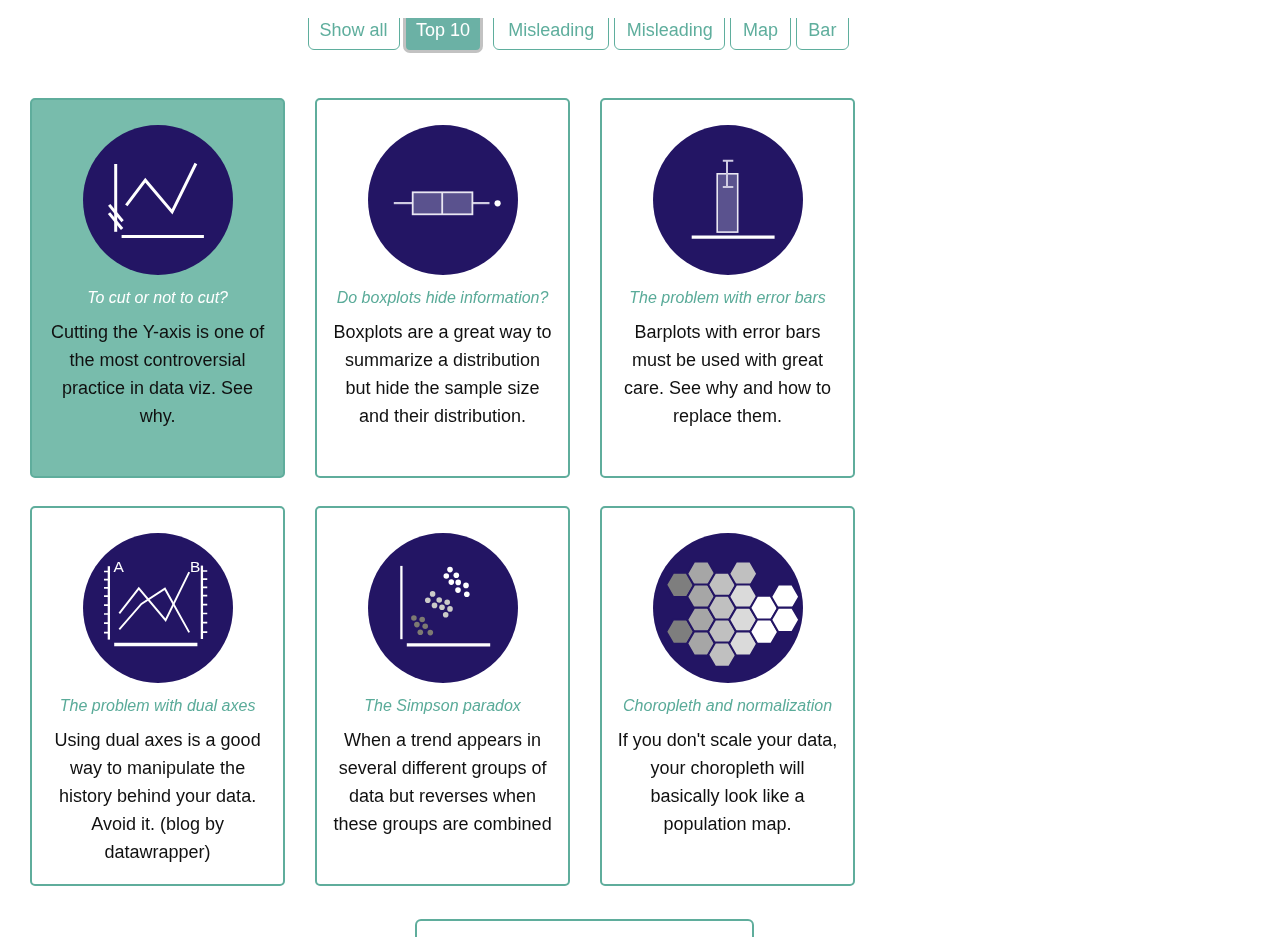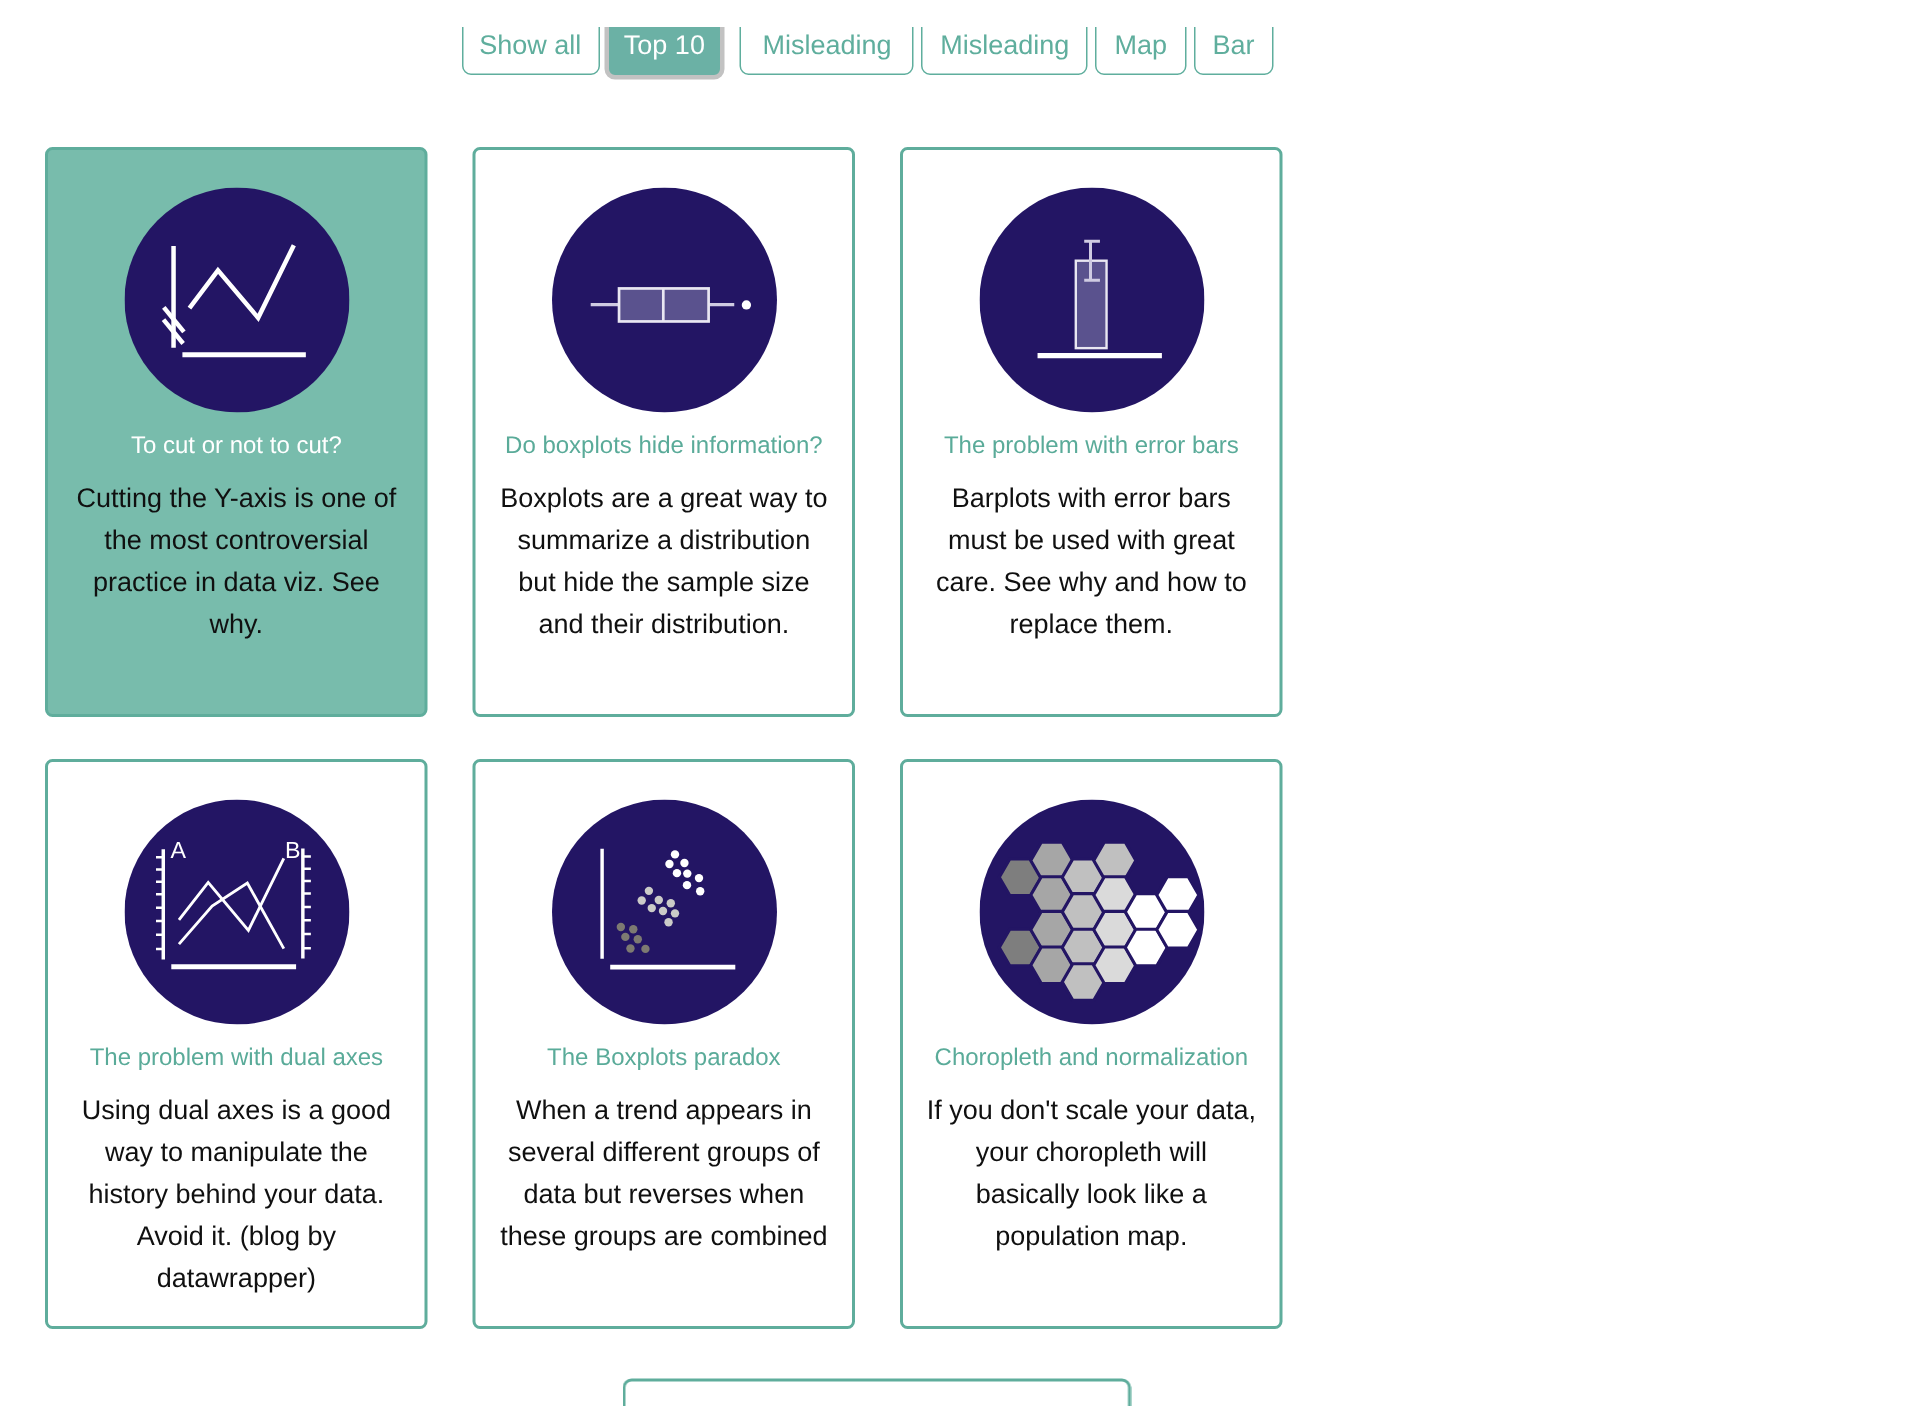--- a/index.html
+++ b/index.html
@@ -22,21 +22,21 @@
 .fbtn:nth-child(5){padding-left:11.65px;padding-right:11.65px;}
 .fbtn:nth-child(6){padding-left:11.7px;padding-right:11.7px;}
 
 
 .grid{position:absolute;left:30.2px;top:98px;width:1110px;}
 .row{display:flex;gap:30.2px;margin-bottom:28px;}
 .card{box-sizing:border-box;width:254.8px;height:380px;border:2.5px solid #5fad9c;border-radius:5px;
   background:#fff;padding:24.6px 13.8px 0;}
 .card.sel{background:#78bcac;}
 .iconwrap{display:flex;justify-content:center;height:150px;}
-.cardtitle{text-align:center;color:#5aab99;font-size:16px;line-height:24px;margin:11px 0 0;}
+.cardtitle{text-align:center;color:#5aab99;font-size:16px;line-height:24px;margin:11px 0 0;font-style:italic;}
 .card.sel .cardtitle{color:#ffffff;}
 .carddesc{text-align:center;color:#101010;font-size:18px;line-height:28px;margin:8px 0 0;}
 
 
 .botbox{position:absolute;left:415px;top:918.8px;width:339px;height:70px;box-sizing:border-box;
   border:2.5px solid #5fad9c;border-radius:6px;background:#fff;}
 </style>
 </head>
 <body>
 
@@ -150,21 +150,21 @@
               <circle cx="82" cy="36.6" r="2.8" fill="#ffffff"></circle>
               <circle cx="78.3" cy="43" r="2.8" fill="#ffffff"></circle>
               <circle cx="88.3" cy="42.3" r="2.8" fill="#ffffff"></circle>
               <circle cx="83.3" cy="49.1" r="2.8" fill="#ffffff"></circle>
               <circle cx="90.2" cy="49.4" r="2.8" fill="#ffffff"></circle>
               <circle cx="98" cy="52.4" r="2.8" fill="#ffffff"></circle>
               <circle cx="90" cy="57.1" r="2.8" fill="#ffffff"></circle>
               <circle cx="98.8" cy="61.2" r="2.8" fill="#ffffff"></circle>
             </svg>
           </div>
-        <div class="cardtitle">The Boxplots paradox</div>
+        <div class="cardtitle">The Simpson paradox</div>
         <div class="carddesc">When a trend appears in several different groups of data but reverses when these groups are combined</div>
       </div>
       <div class="card">
         <div class="iconwrap">
             <svg width="150" height="150" viewBox="0 0 150 150">
               <circle cx="75" cy="75" r="75" fill="#231564"></circle>
               <path d="M41.25 51.80 L34.23 63.97 L20.18 63.97 L13.15 51.80 L20.17 39.63 L34.23 39.63 Z" fill="#7e7e7e" stroke="#231564" stroke-width="2.1"></path>
               <path d="M41.25 98.70 L34.23 110.87 L20.18 110.87 L13.15 98.70 L20.17 86.53 L34.23 86.53 Z" fill="#7e7e7e" stroke="#231564" stroke-width="2.1"></path>
               <path d="M62.25 40.70 L55.23 52.87 L41.18 52.87 L34.15 40.70 L41.17 28.53 L55.23 28.53 Z" fill="#a6a6a6" stroke="#231564" stroke-width="2.1"></path>
               <path d="M62.25 63.70 L55.23 75.87 L41.18 75.87 L34.15 63.70 L41.17 51.53 L55.23 51.53 Z" fill="#a6a6a6" stroke="#231564" stroke-width="2.1"></path>

